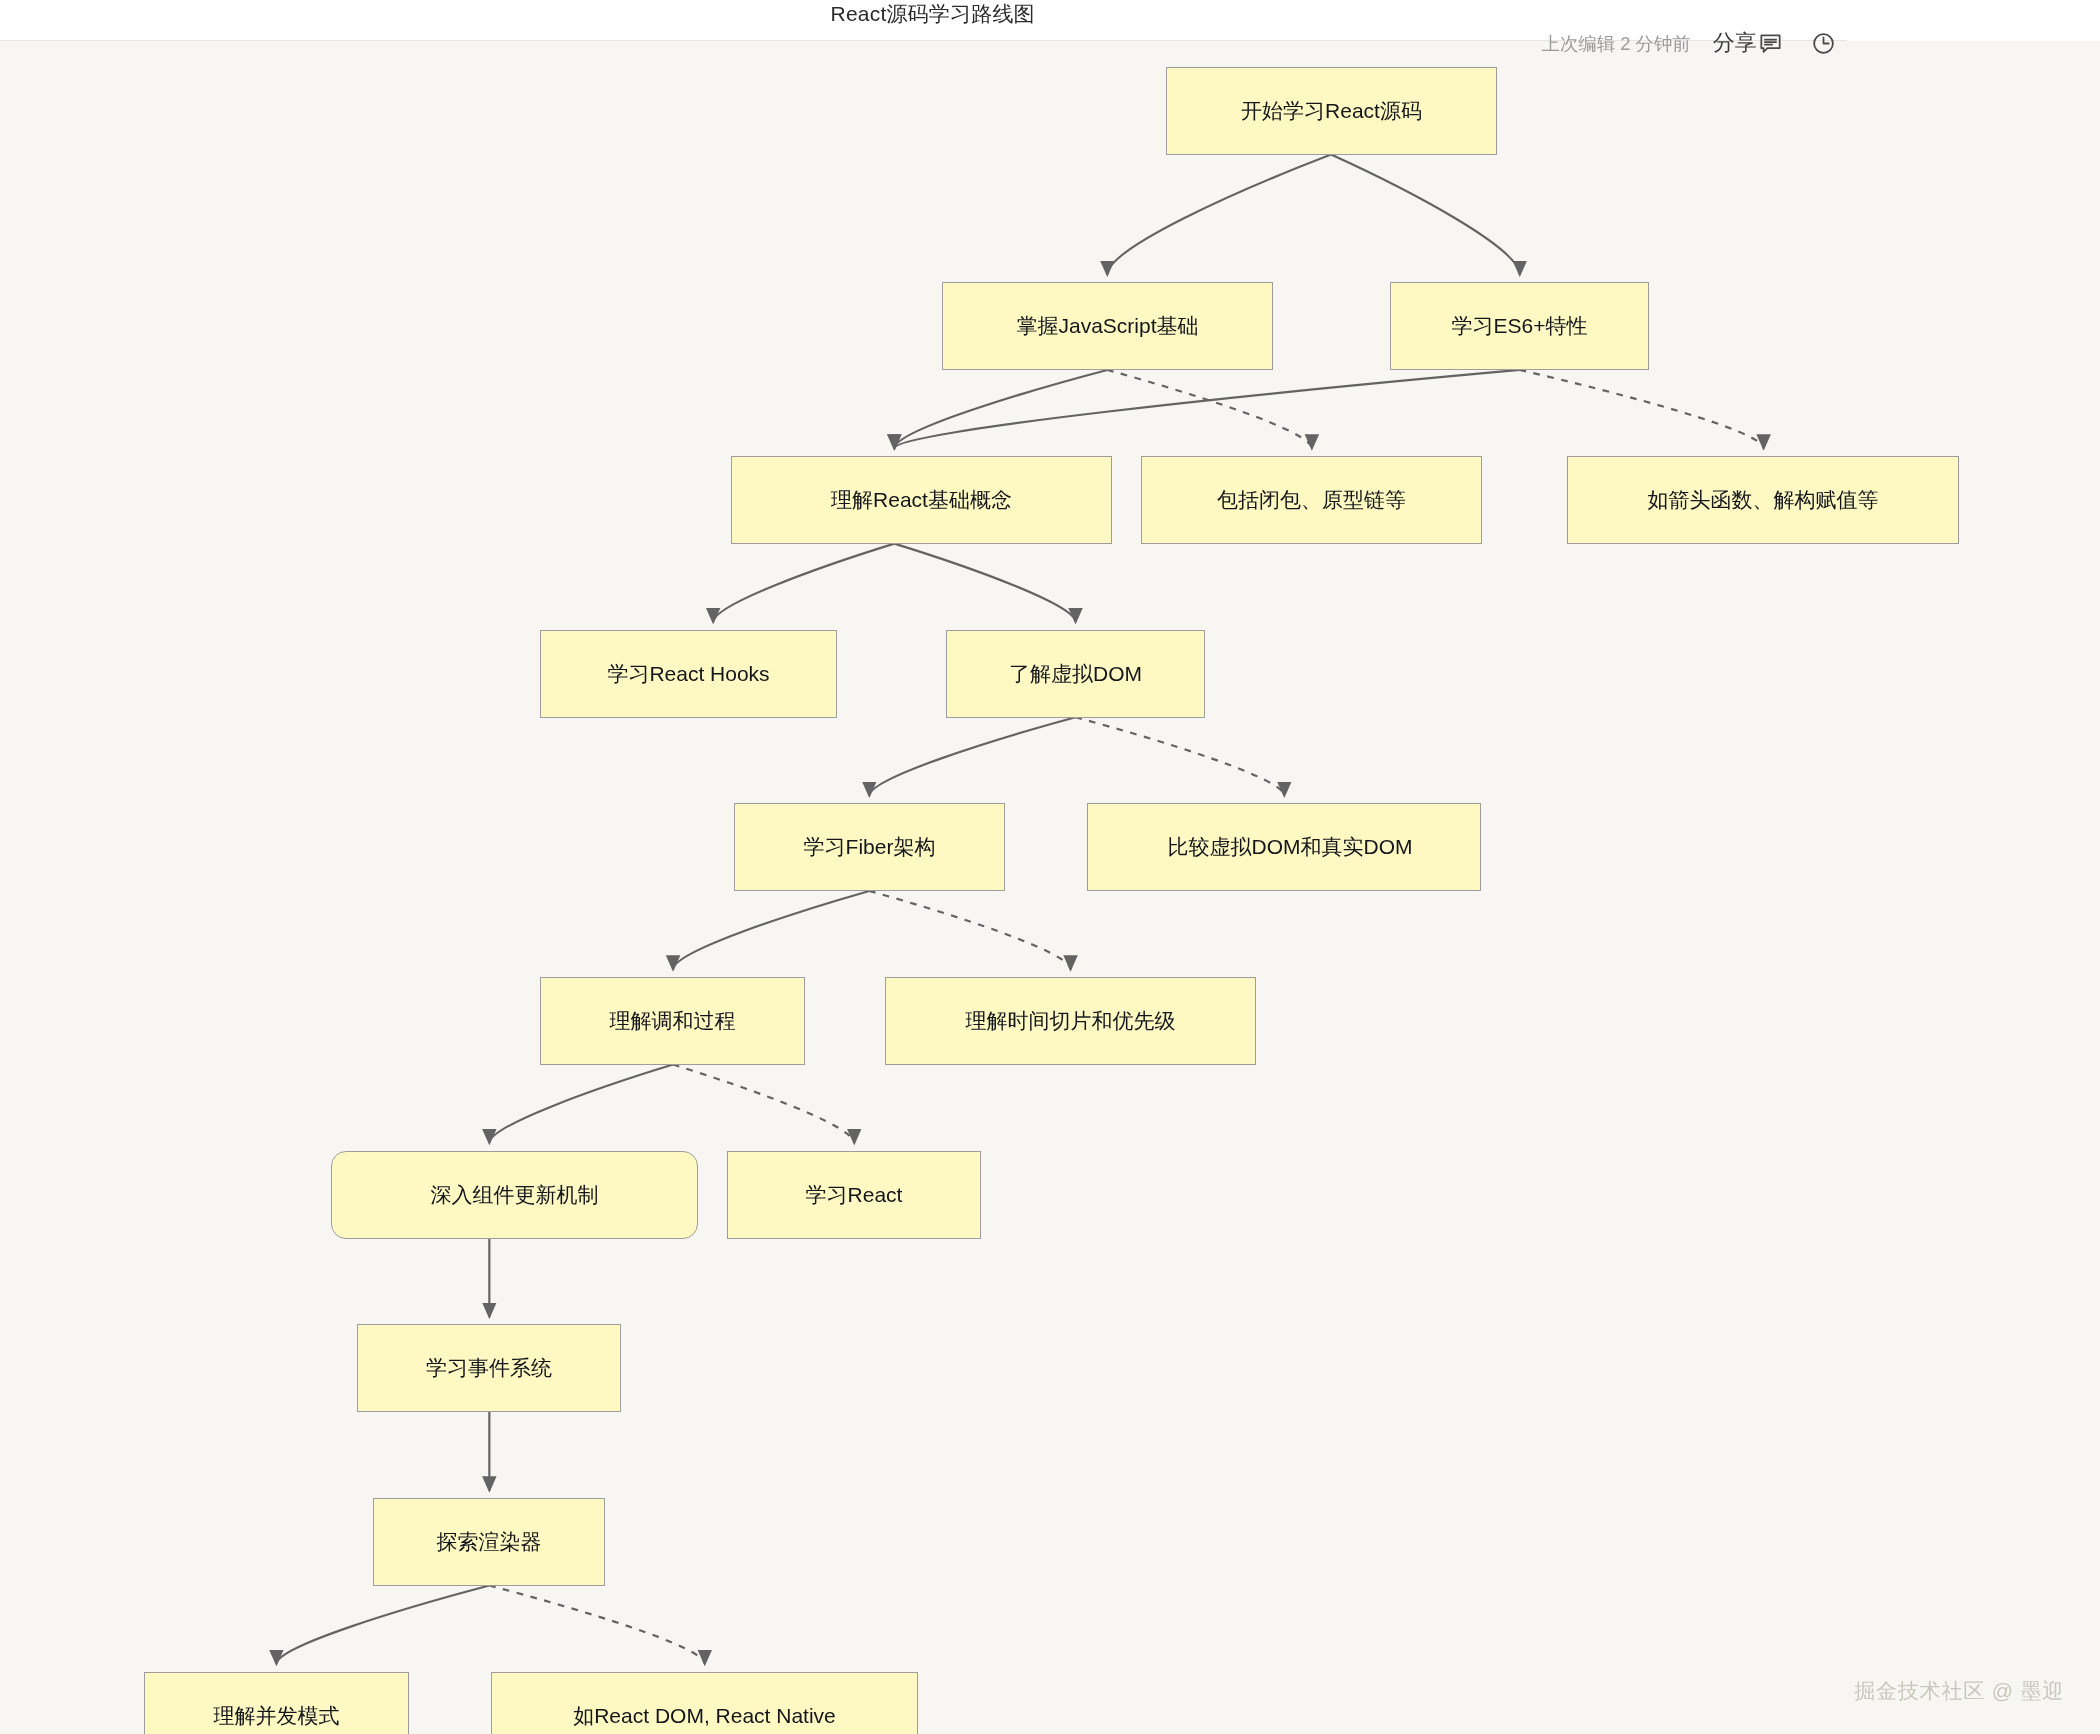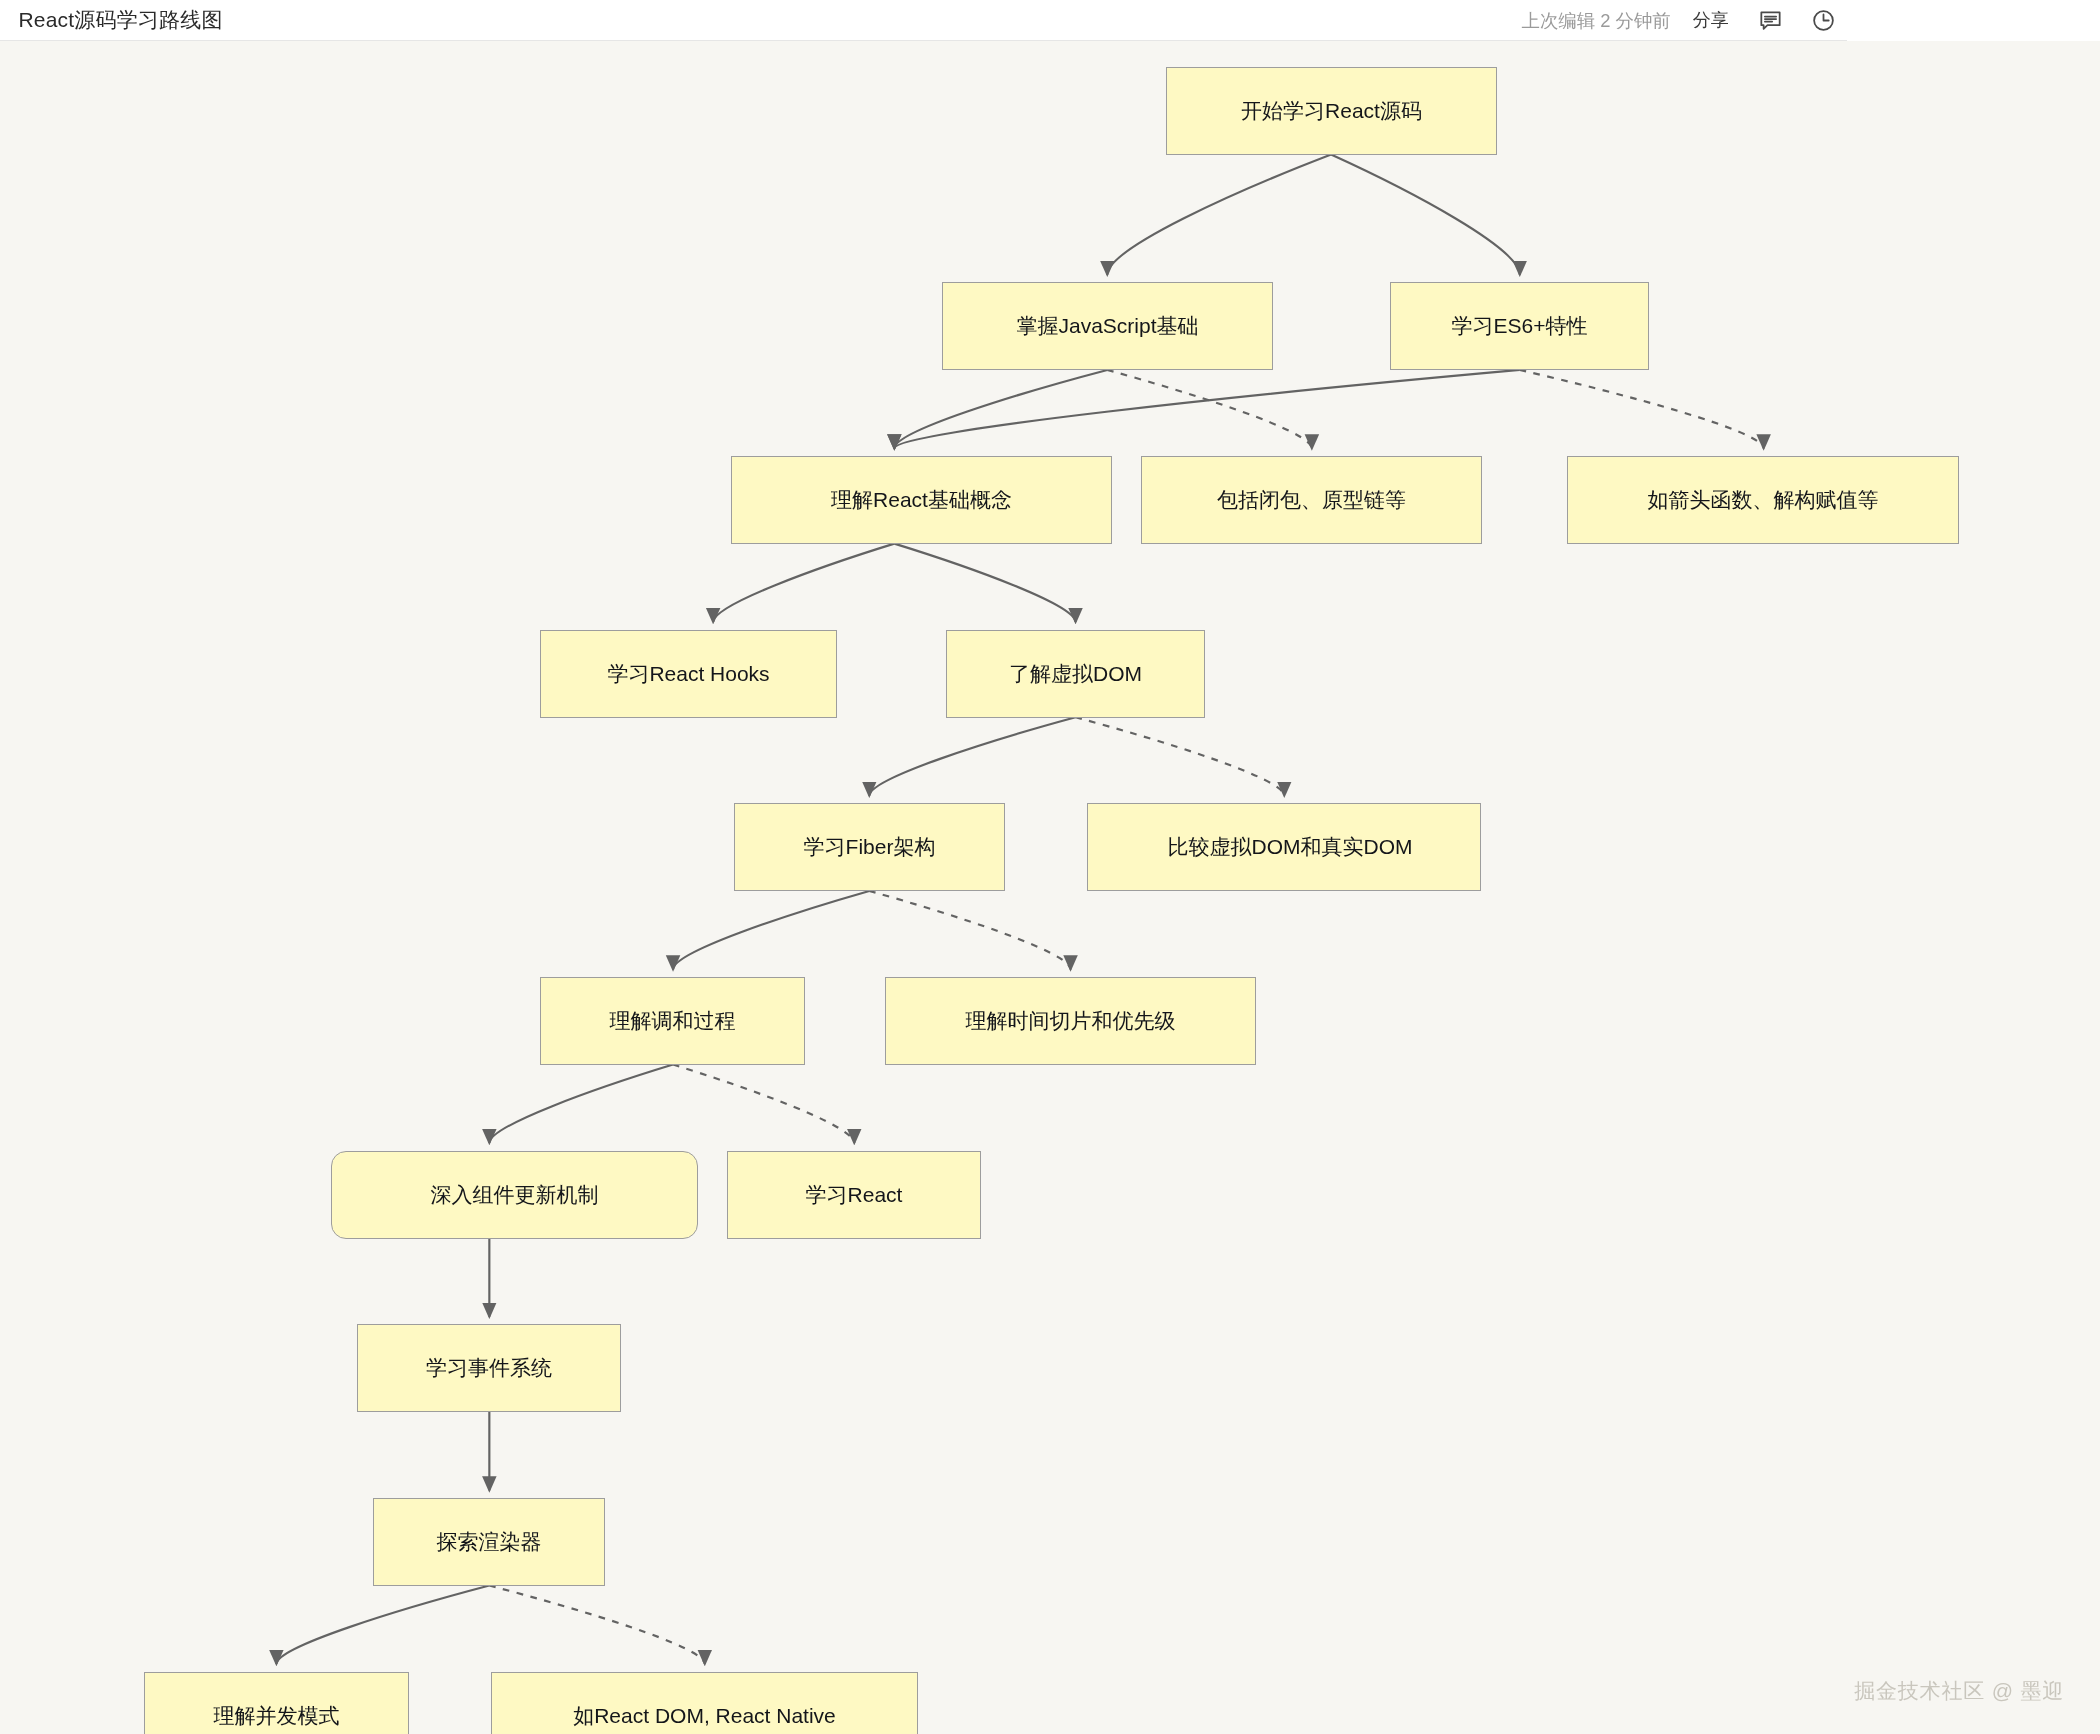--- a/index.html
+++ b/index.html
@@ -20,20 +20,21 @@
   
   #header {
     position: absolute;
     left: 0; top: 0;
     width: 1847px; height: 41px;
     background: #ffffff;
     border-bottom: 0.8px solid #e6e6e6;
     display: flex;
     align-items: center;
     z-index: 20;
+    flex-direction: column;
   }
   #doc-title {
     margin-left: 18.4px;
     font-size: 21px;
     color: #2b2b2b;
     letter-spacing: 0.2px;
     white-space: nowrap;
   }
   #header-right {
     margin-left: auto;
@@ -43,24 +44,23 @@
     padding-right: 6px;
     height: 100%;
   }
   #last-edit {
     font-size: 18.4px;
     color: #9a9a9a;
     white-space: nowrap;
     margin-right: 22px;
   }
   #share-btn {
-    font-size: 18px;
+    font-size: 22px;
     color: #3a3a3a;
     white-space: nowrap;
-    margin-right: 28px;
     cursor: pointer;
     text-align: center;
   }
   .hicon {
     width: 28px; height: 28px;
     display: inline-flex;
     align-items: center; justify-content: center;
     cursor: pointer;
     margin-right: 25px;
   }

